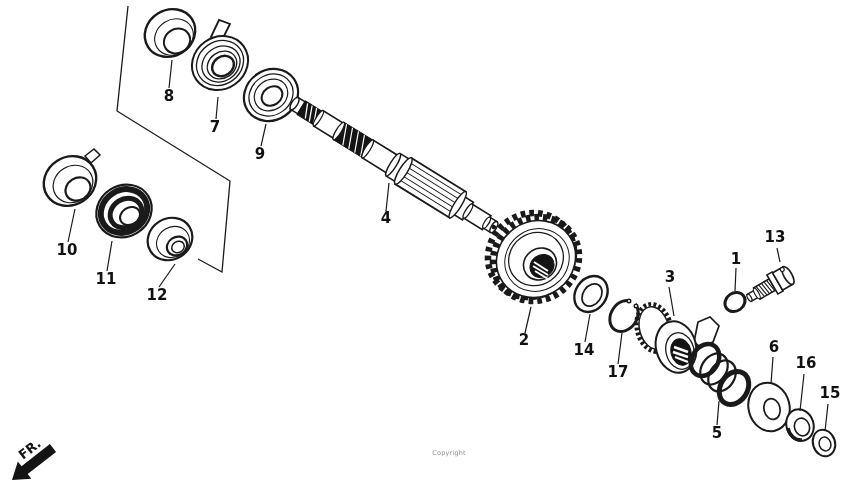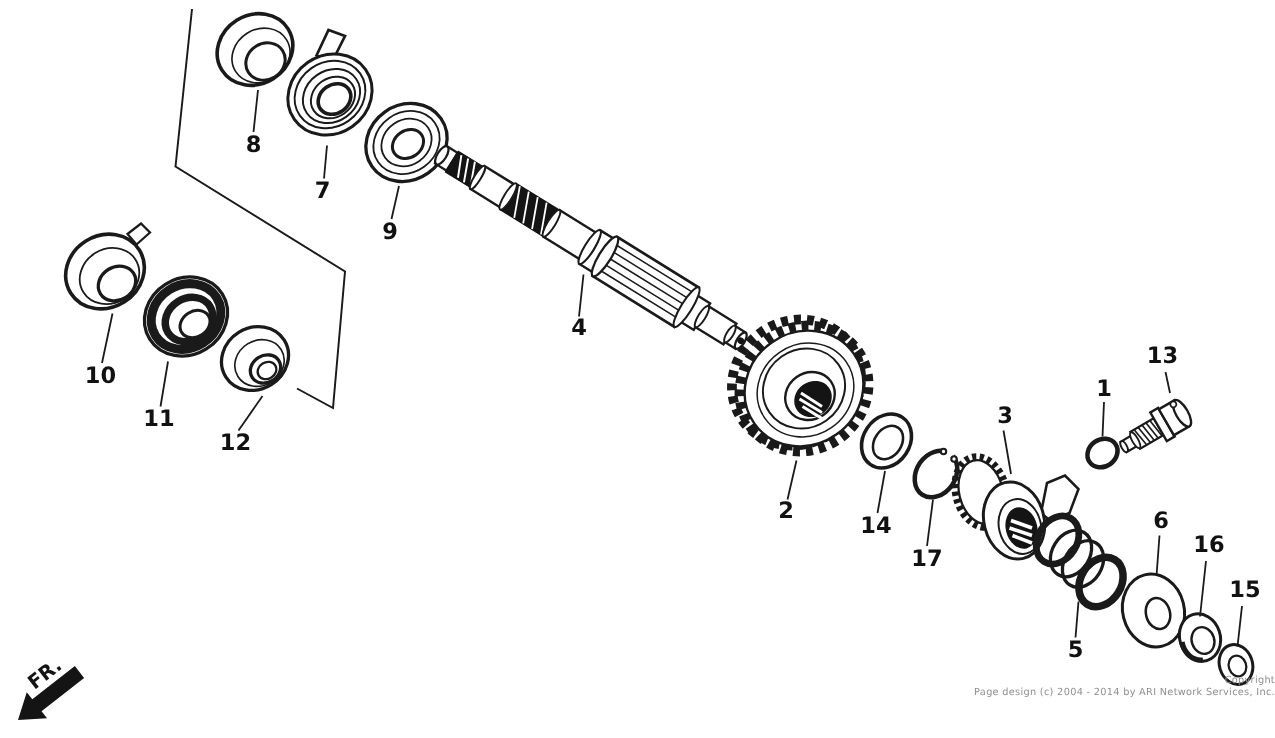--- a/index.html
+++ b/index.html
@@ -7,21 +7,21 @@
          font-family:"DejaVu Sans",sans-serif;}
   .stage svg{position:absolute;left:0;top:0;}
   
   .o{fill:#fff;stroke:#1a1a1a;}          
   .n{fill:none;stroke:#1a1a1a;}          
   .k{fill:#141414;stroke:#141414;}       
   .w{fill:none;stroke:#fff;}             
   .ld{stroke:#1a1a1a;stroke-width:1.2;}  
   .plabel{font:700 15px "DejaVu Sans",sans-serif;fill:#111;text-anchor:middle;cursor:pointer;}
   .frtext{font:700 13px "DejaVu Sans",sans-serif;fill:#141414;}
-  .footer{position:absolute;left:0;right:0;top:449px;text-align:right;
+  .footer{position:absolute;left:0;right:0;top:449px;text-align:center;
           font:400 6.5px/8px "DejaVu Sans",sans-serif;color:#8f8f8f;letter-spacing:.2px;margin-left:48px;}
 </style>
 </head>
 <body>
 
 <div class="stage">
 <svg width="850" height="492" viewBox="0 0 850 492">
 
   <path d="M128,6 L117,111 L230,181 L222,272 L198,259" class="n" stroke-width="1.3"></path>
 
@@ -208,15 +208,14 @@
   </g>
 
   <g transform="translate(12,480) rotate(-38)">
     <polygon points="0,0 16,-11 16,-5 52,-5 52,5 16,5 16,11" fill="#141414"></polygon>
     <text x="21" y="-9" class="frtext">FR.</text>
   </g>
 </svg>
 
 <div class="footer">
   <div>Copyright</div>
-  <div>Page design (c) 2004 - 2014 by ARI Network Services, Inc.</div>
 </div>
 </div>
 
 </body></html>

